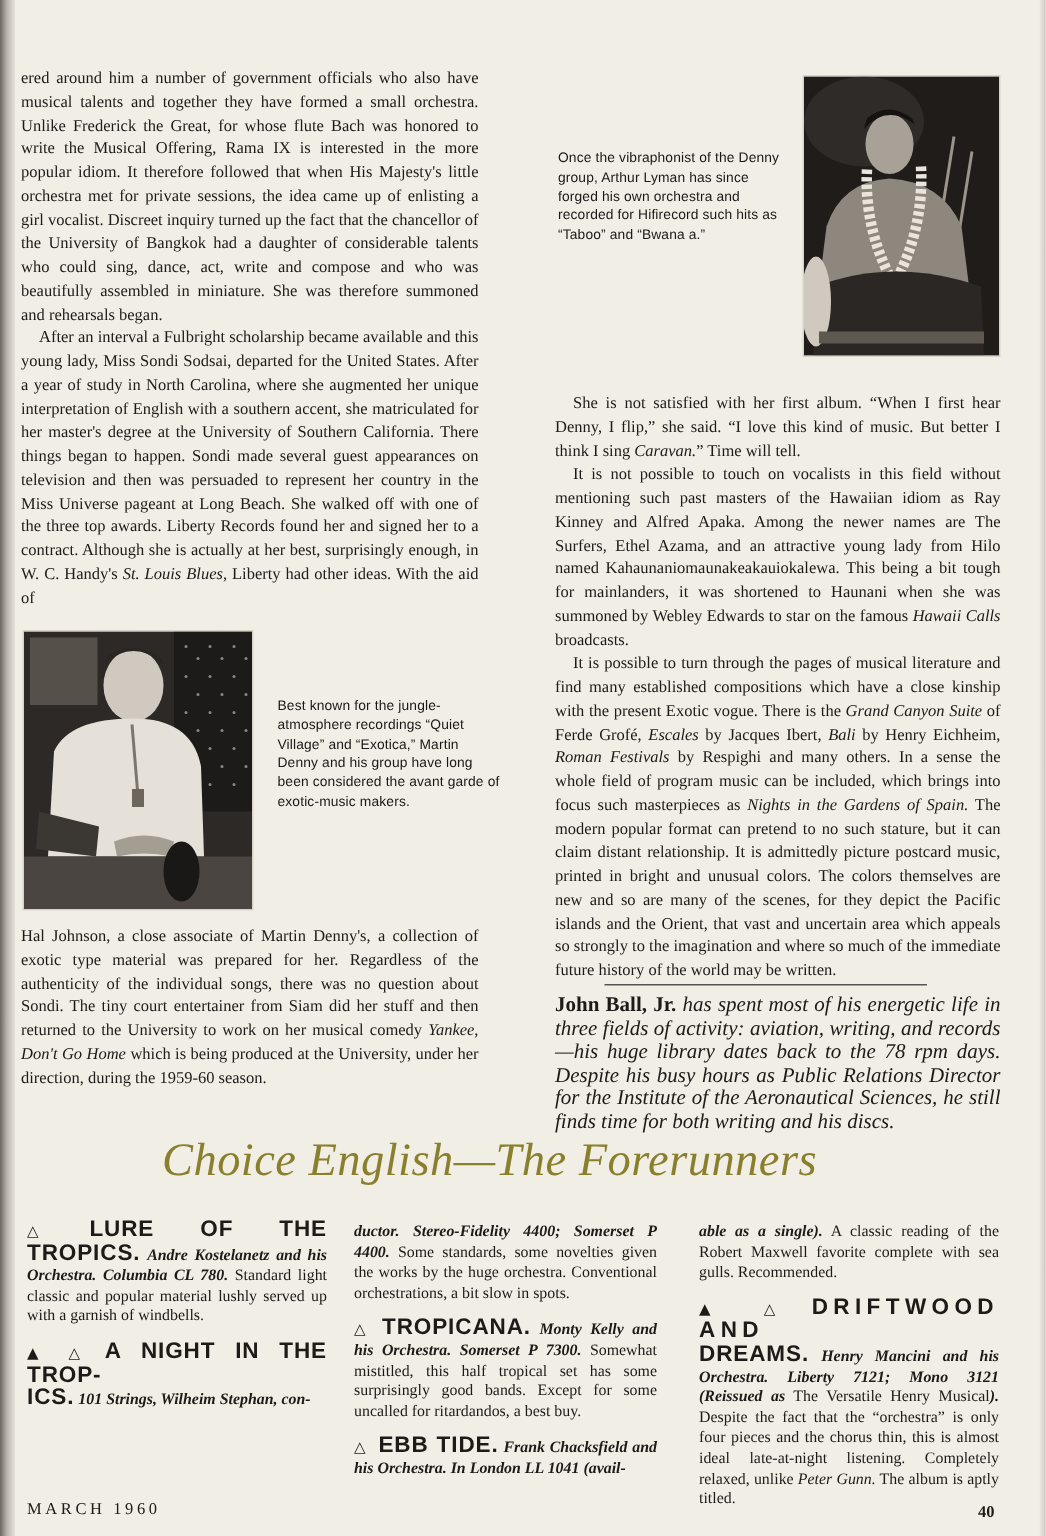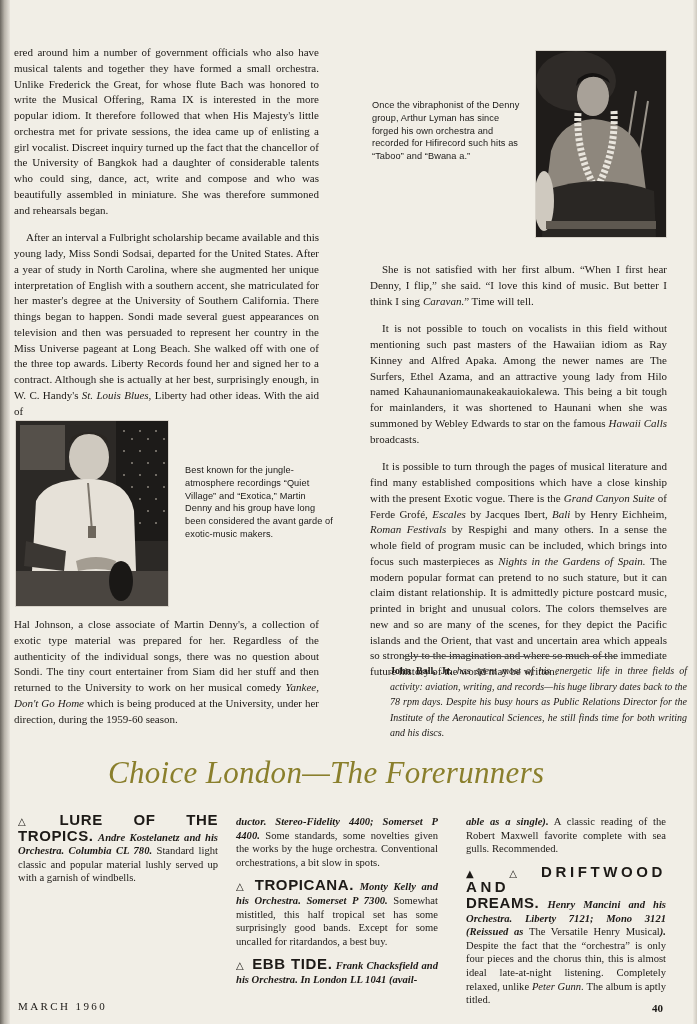--- a/index.html
+++ b/index.html
@@ -13,21 +13,21 @@
     position: absolute; left: 0; top: 0; width: 10px; height: 1024px;
     background: linear-gradient(to right, #6b6760 0%, #b8b3aa 45%, #e8e4dc 100%);
   }
   .page-edge {
     position: absolute; right: 0; top: 0; width: 4px; height: 1024px;
     background: linear-gradient(to right, #eeeae2, #cfcac0);
   }
   .col { position: absolute; font-size: 11px; line-height: 15.75px; text-align: justify; }
   .col p { margin: 0; }
   .col p.indent { text-indent: 12px; }
-  .col p + p { margin-top: 12px; }
+  .col p + p { margin-top: 0; }
   .left-col { left: 14px; top: 45px; width: 305px; }
   .left-col2 { left: 14px; top: 617px; width: 305px; }
   .right-col { left: 370px; top: 262px; width: 297px; }
   i, em { font-style: italic; }
   .caption {
     position: absolute;
     font-family: "Liberation Sans", "DejaVu Sans", sans-serif;
     font-size: 9.2px; line-height: 12.8px; color: #1a1816;
     letter-spacing: 0.1px;
   }
@@ -37,21 +37,21 @@
     position: absolute; background: #2a2724; overflow: hidden;
     border: 1px solid #d8d3ca;
   }
   .photo1 { left: 535px; top: 50px; width: 130px; height: 186px;
     background: radial-gradient(ellipse at 45% 35%, #6e6860 0%, #3a3632 40%, #1f1c1a 80%); }
   .photo2 { left: 15px; top: 420px; width: 152px; height: 185px;
     background: linear-gradient(135deg, #4a4540 0%, #2a2724 60%, #1e1b19 100%); }
   .author-rule {
     position: absolute; left: 403px; top: 656px; width: 215px; height: 1px; background: #555;
   }
-  .bio { position: absolute; left: 390px; top: 663px; width: 297px; font-size: 10px; line-height: 15.6px; text-align: justify; }
+  .bio { position: absolute; left: 370px; top: 663px; width: 297px; font-size: 14px; line-height: 15.6px; text-align: justify; }
   .bio .name { font-weight: bold; font-style: normal; }
   .bio .rest { font-style: italic; }
   .section-title {
     position: absolute; left: 108px; top: 755px; width: 480px;
     font-family: "Liberation Serif", "DejaVu Serif", serif; font-style: italic;
     font-size: 31px; color: #8a7f2c; letter-spacing: 0.3px; white-space: nowrap;
   }
   .review-col { position: absolute; font-size: 10.6px; line-height: 13.6px; text-align: justify; }
   .rc1 { left: 18px; top: 813px; width: 200px; }
   .rc2 { left: 236px; top: 815px; width: 202px; }
@@ -154,26 +154,29 @@
   <p class="indent"><span>She is not satisfied with her first album. “When I first hear Denny, I flip,” she said. “I love this kind of music. But better I think I sing </span><i>Caravan.</i><span>” Time will tell.</span></p>
   <p class="indent"><span>It is not possible to touch on vocalists in this field without mentioning such past masters of the Hawaiian idiom as Ray Kinney and Alfred Apaka. Among the newer names are The Surfers, Ethel Azama, and an attractive young lady from Hilo named Kahaunaniomaunakeakauiokalewa. This being a bit tough for mainlanders, it was shortened to Haunani when she was summoned by Webley Edwards to star on the famous </span><i>Hawaii Calls</i><span> broadcasts.</span></p>
   <p class="indent"><span>It is possible to turn through the pages of musical literature and find many established compositions which have a close kinship with the present Exotic vogue. There is the </span><i>Grand Canyon Suite</i><span> of Ferde Grofé, </span><i>Escales</i><span> by Jacques Ibert, </span><i>Bali</i><span> by Henry Eichheim, </span><i>Roman Festivals</i><span> by Respighi and many others. In a sense the whole field of program music can be included, which brings into focus such masterpieces as </span><i>Nights in the Gardens of Spain.</i><span> The modern popular format can pretend to no such stature, but it can claim distant relationship. It is admittedly picture postcard music, printed in bright and unusual colors. The colors themselves are new and so are many of the scenes, for they depict the Pacific islands and the Orient, that vast and uncertain area which appeals so strongly to the imagination and where so much of the immediate future history of the world may be written.</span></p>
 </div>
 
 <div class="author-rule"></div>
 <div class="bio">
   <span class="name">John Ball, Jr.</span><span class="rest"> has spent most of his energetic life in three fields of activity: aviation, writing, and records—his huge library dates back to the 78 rpm days. Despite his busy hours as Public Relations Director for the Institute of the Aeronautical Sciences, he still finds time for both writing and his discs.</span>
 </div>
 
-<div class="section-title">Choice London—The Forerunners</div>
+<div class="section-title">Choice English—The Forerunners</div>
 
 <div class="review-col rc1">
   <p class="review">
     <span class="mark">△</span><span class="rtitle">LURE OF THE TROPICS.</span>
     <span class="rlabel">Andre Kostelanetz and his Orchestra. Columbia CL 780.</span><span> Standard light classic and popular material lushly served up with a garnish of windbells.</span>
+  </p>
+  <p class="review">
+    <span class="mark">▲ △</span><span class="rtitle">A NIGHT IN THE TROP-</span><br><span class="rtitle">ICS.</span><span class="rlabel"> 101 Strings, Wilheim Stephan, con-</span>
   </p>
 </div>
 
 <div class="review-col rc2">
   <p class="review">
     <span class="rlabel">ductor. Stereo-Fidelity 4400; Somerset P 4400.</span><span> Some standards, some novelties given the works by the huge orchestra. Conventional orchestrations, a bit slow in spots.</span>
   </p>
   <p class="review">
     <span class="mark">△</span><span class="rtitle">TROPICANA.</span>
     <span class="rlabel">Monty Kelly and his Orchestra. Somerset P 7300.</span><span> Somewhat mistitled, this half tropical set has some surprisingly good bands. Except for some uncalled for ritardandos, a best buy.</span>

